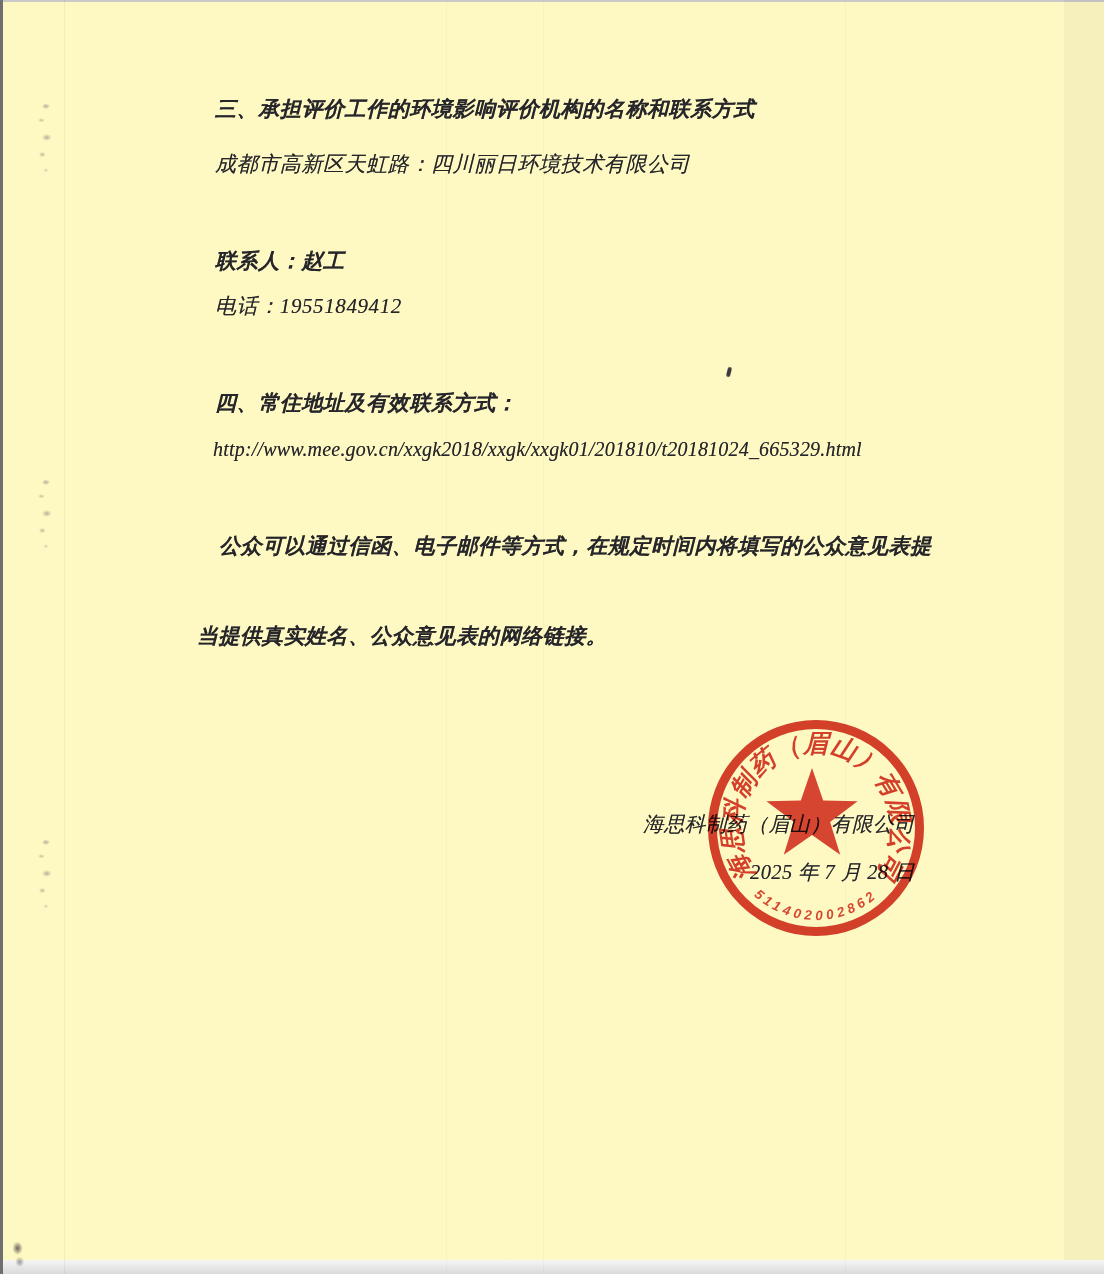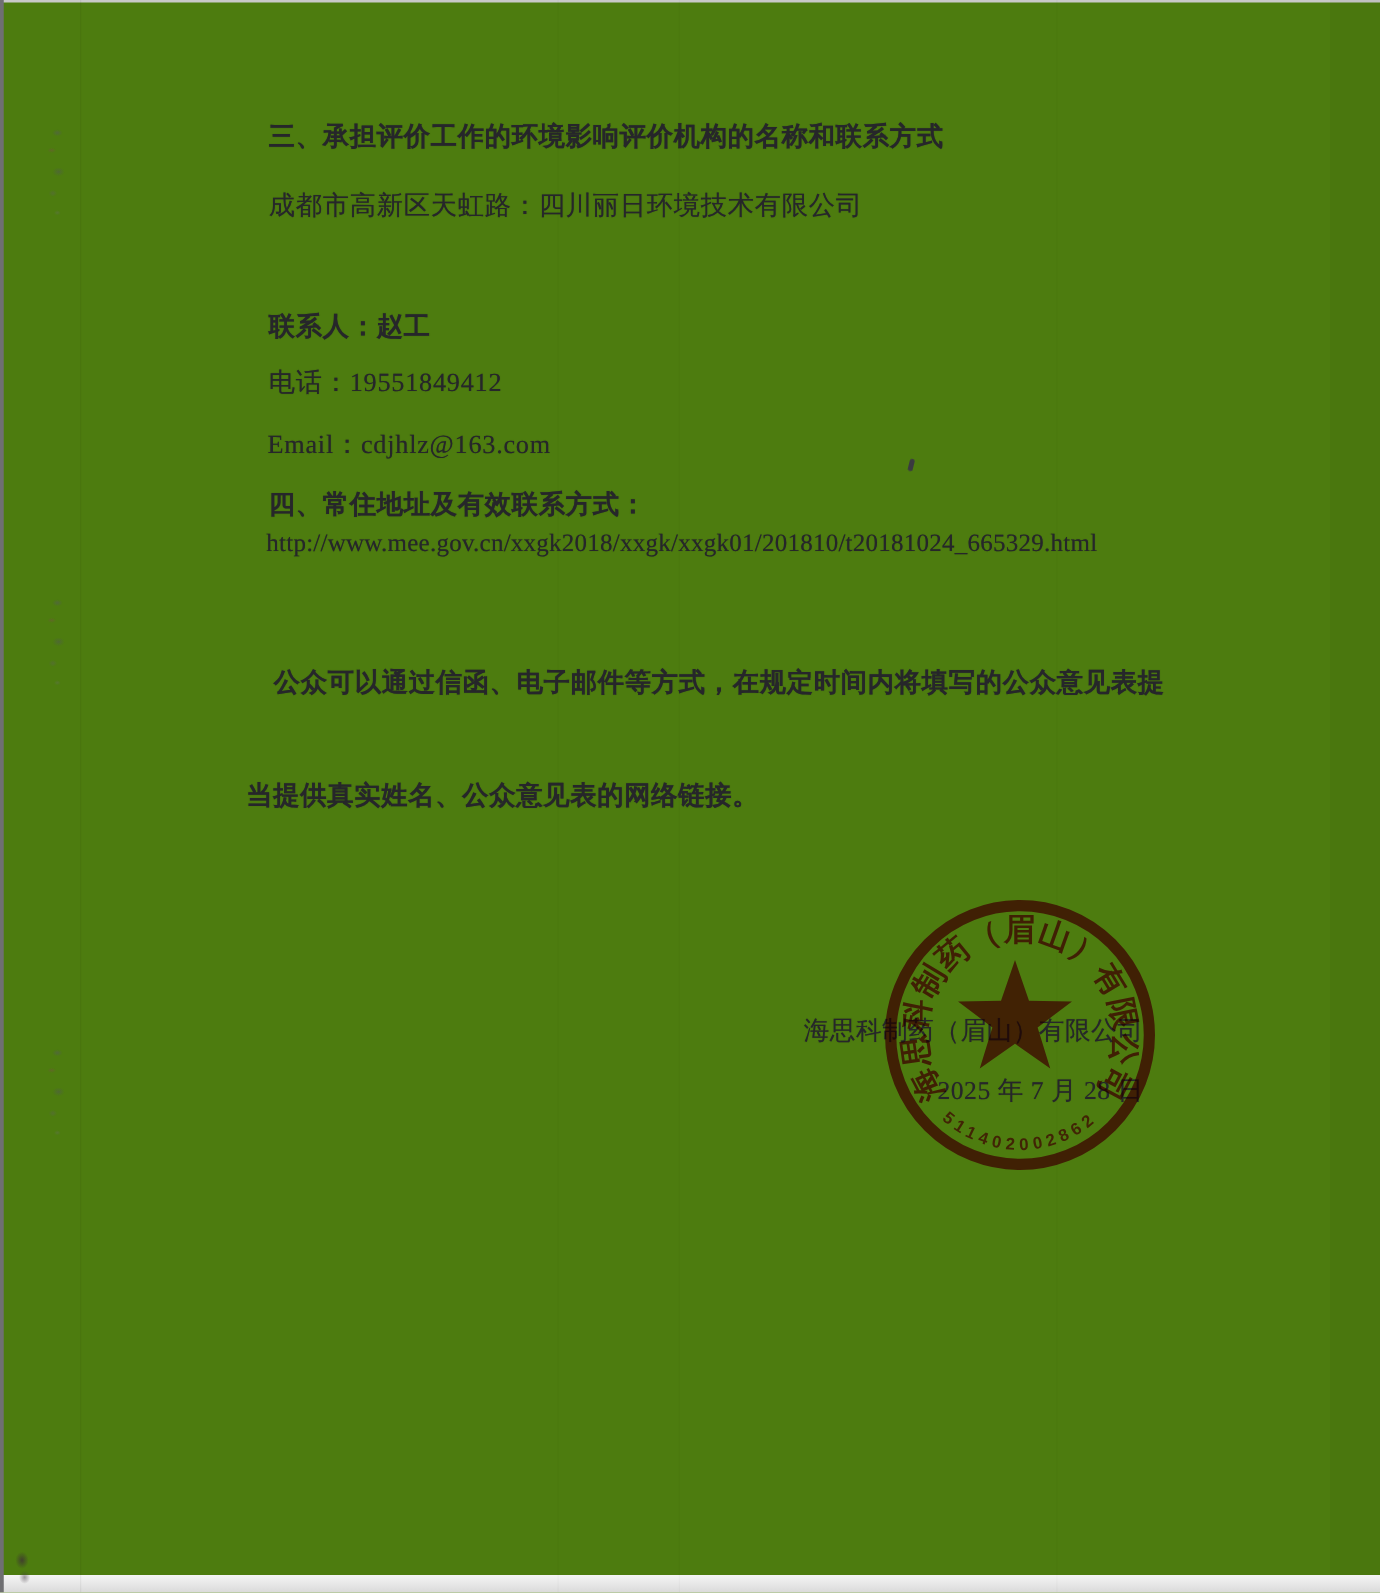--- a/index.html
+++ b/index.html
@@ -2,21 +2,21 @@
 <html><head>
 <meta charset="utf-8">
 <style>
   html,body{margin:0;padding:0;}
   body{
     width:1104px;height:1274px;position:relative;overflow:hidden;
     background:#ffffff;
     font-family:"Liberation Serif", serif;
   }
   .page{
-    position:absolute;inset:0;background:#4d7c0f;color:#26262a;
+    position:absolute;inset:0;background:#fef9c3;color:#26262a;font-style:italic;
   }
   
   .edge-left{position:absolute;left:0;top:0;width:3px;height:100%;background:#6f6f72;}
   .edge-left2{position:absolute;left:64px;top:0;width:1px;height:100%;background:rgba(0,0,0,0.05);}
   .edge-top{position:absolute;left:0;top:0;width:100%;height:2px;background:#c9c9c9;}
   .edge-right{position:absolute;right:0;top:0;width:40px;height:100%;background:rgba(0,0,0,0.035);}
   .edge-bottom{position:absolute;left:0;bottom:0;width:100%;height:14px;
     background:linear-gradient(#f5f5f5,#dadada);}
   .fold{position:absolute;top:0;width:1px;height:100%;background:rgba(0,0,0,0.022);}
   
@@ -70,24 +70,23 @@
   <div class="smudge" style="left:36px;top:476px"></div>
   <div class="smudge" style="left:36px;top:836px"></div>
   <div class="corner-mark"></div>
   <div class="speck"></div>
   <div class="edge-left"></div>
 
   <div class="line bold" style="left:215px;top:95px">三、承担评价工作的环境影响评价机构的名称和联系方式</div>
   <div class="line" style="left:215px;top:150px">成都市高新区天虹路：四川丽日环境技术有限公司</div>
   <div class="line bold" style="left:215px;top:247px">联系人：赵工</div>
   <div class="line" style="left:215px;top:292px">电话：19551849412</div>
-  <div class="line" style="left:214px;top:341px">Email：cdjhlz@163.com</div>
 
   <div class="line bold" style="left:215px;top:389px">四、常住地址及有效联系方式：</div>
-  <div class="line url-line" style="left:213px;top:424px">http://www.mee.gov.cn/xxgk2018/xxgk/xxgk01/201810/t20181024_665329.html</div>
+  <div class="line url-line" style="left:213px;top:438px">http://www.mee.gov.cn/xxgk2018/xxgk/xxgk01/201810/t20181024_665329.html</div>
 
   <div class="line bold" style="left:219px;top:532px">公众可以通过信函、电子邮件等方式，在规定时间内将填写的公众意见表提</div>
   <div class="line bold" style="left:197px;top:622px">当提供真实姓名、公众意见表的网络链接。</div>
 
   <div class="sig-line" style="left:643px;top:810px">海思科制药（眉山）有限公司</div>
   <div class="sig-line" style="left:750px;top:858px">2025 年 7 月 28 日</div>
 
   <div class="seal">
     <svg width="232" height="232" viewBox="0 0 232 232">
       <circle cx="116" cy="116" r="103.5" fill="none" stroke="#cf291e" stroke-width="9" opacity="0.95"></circle>

